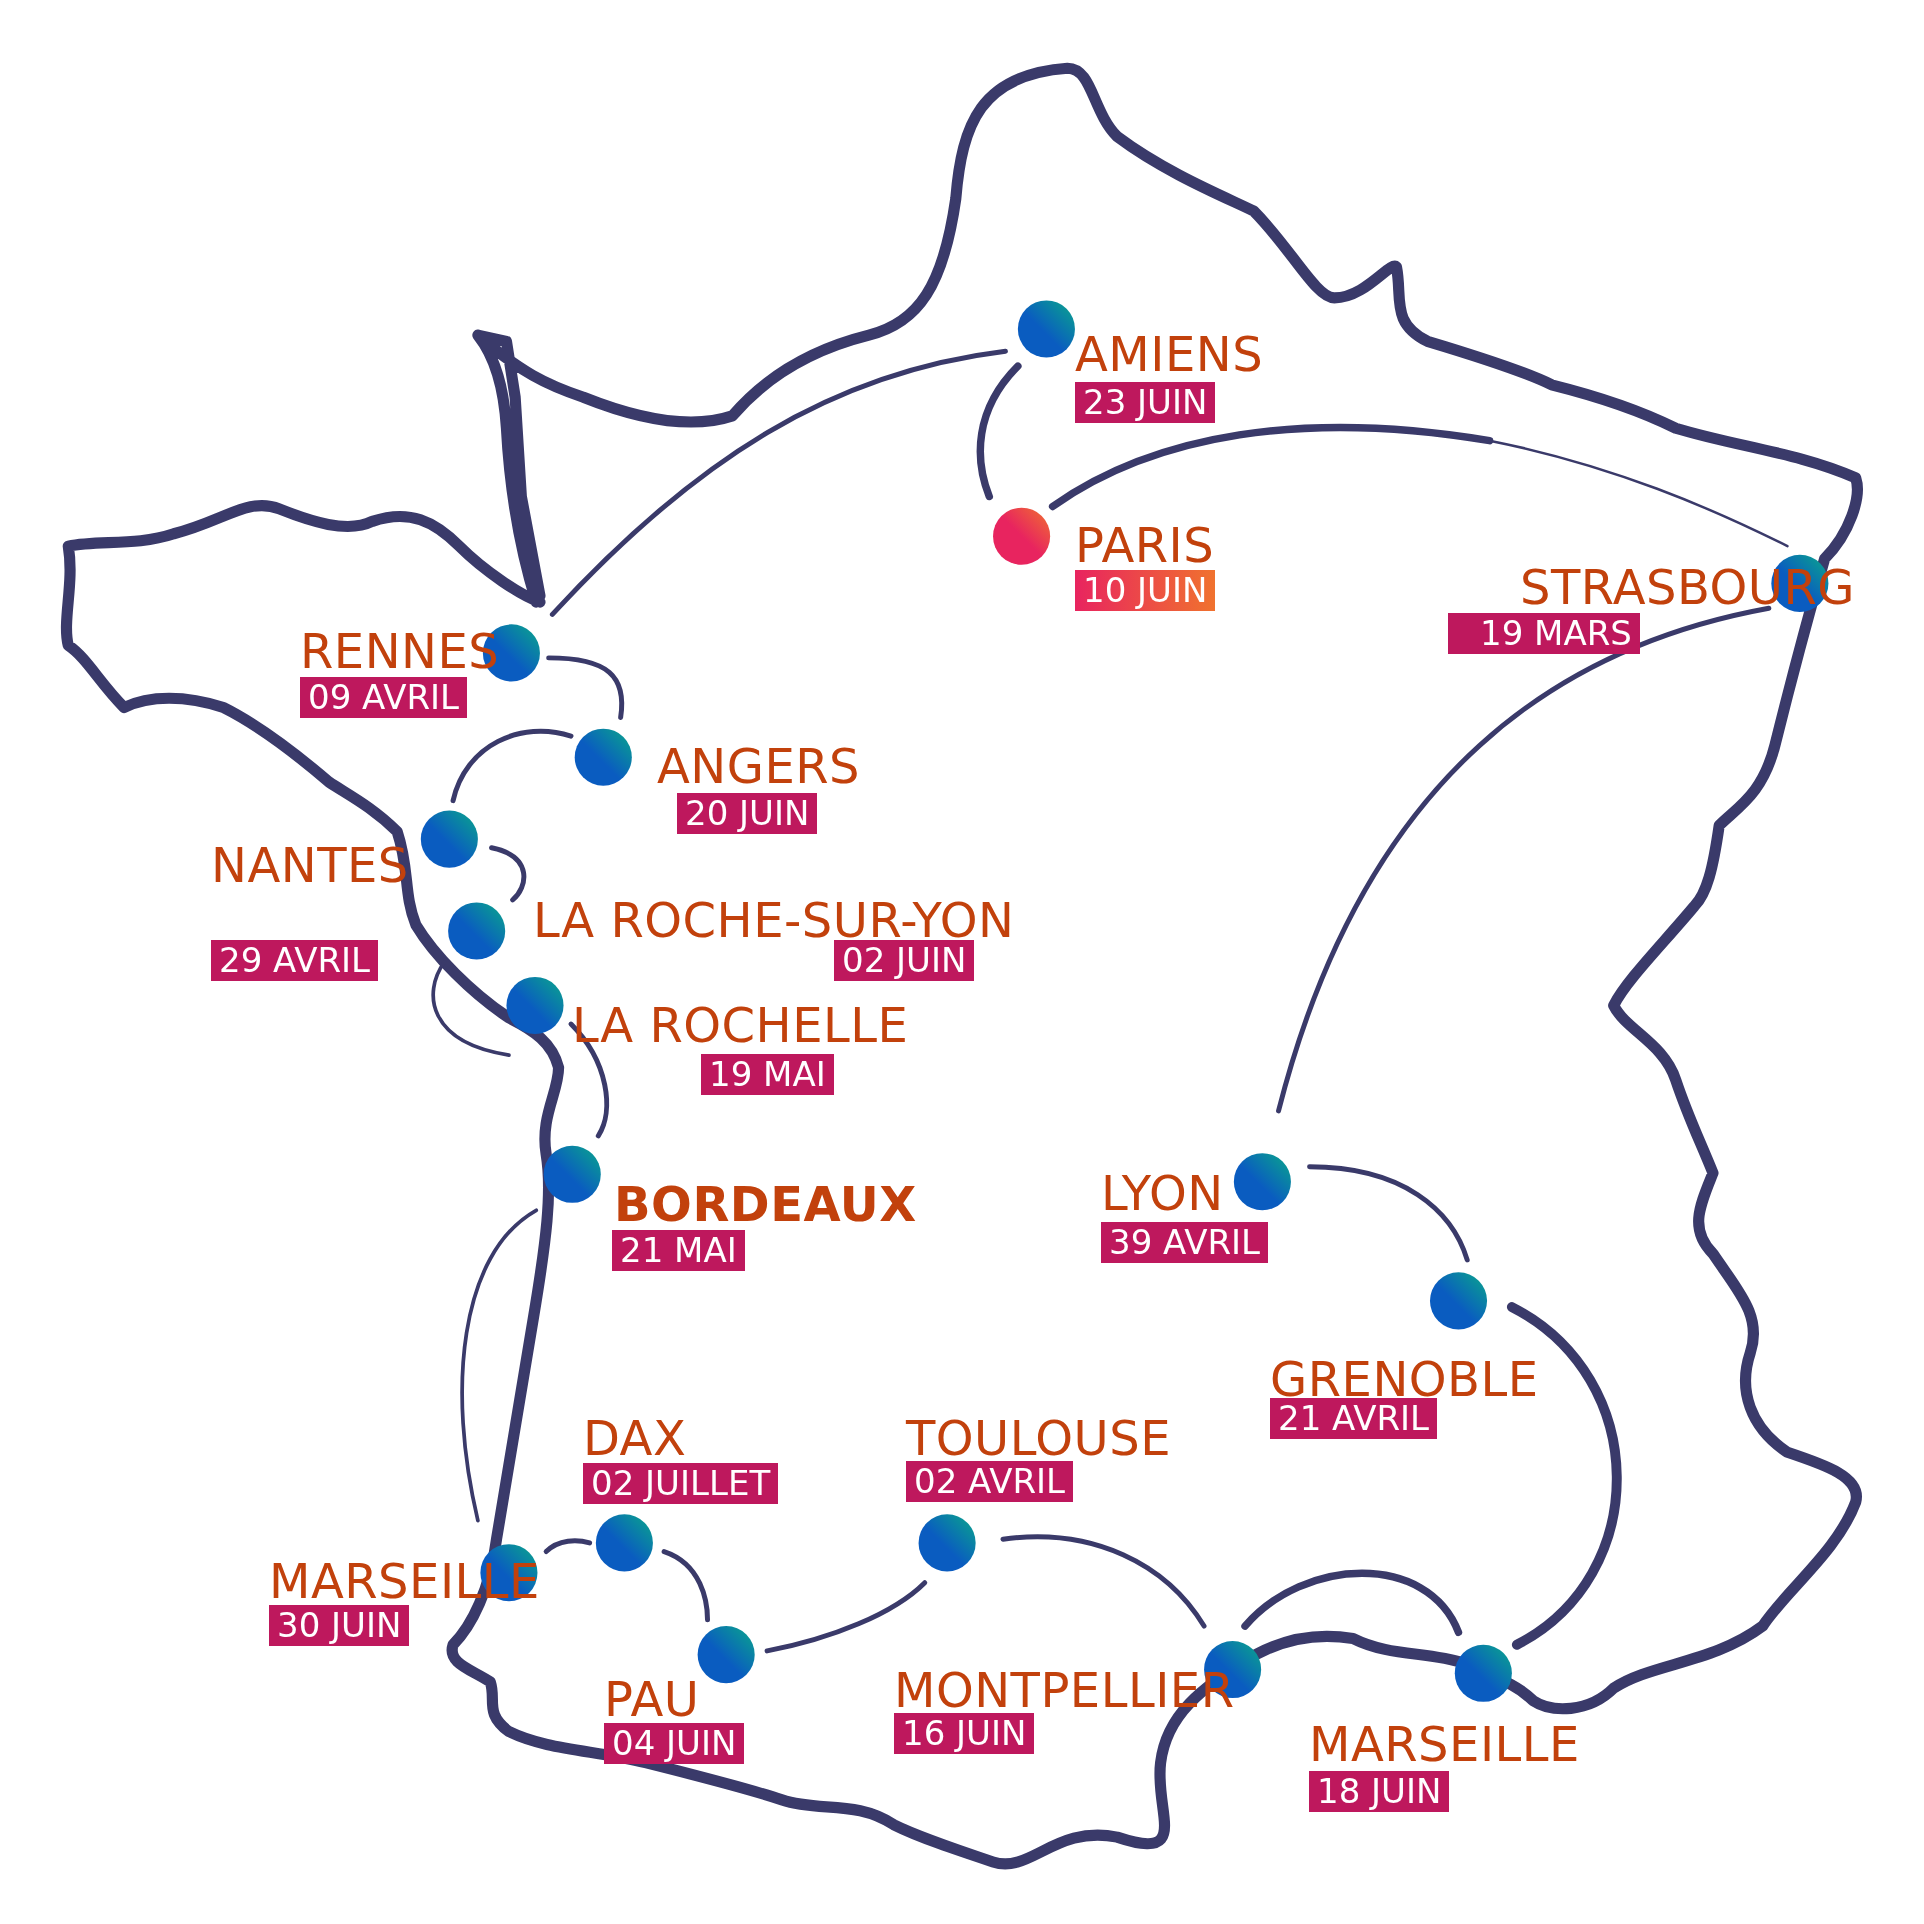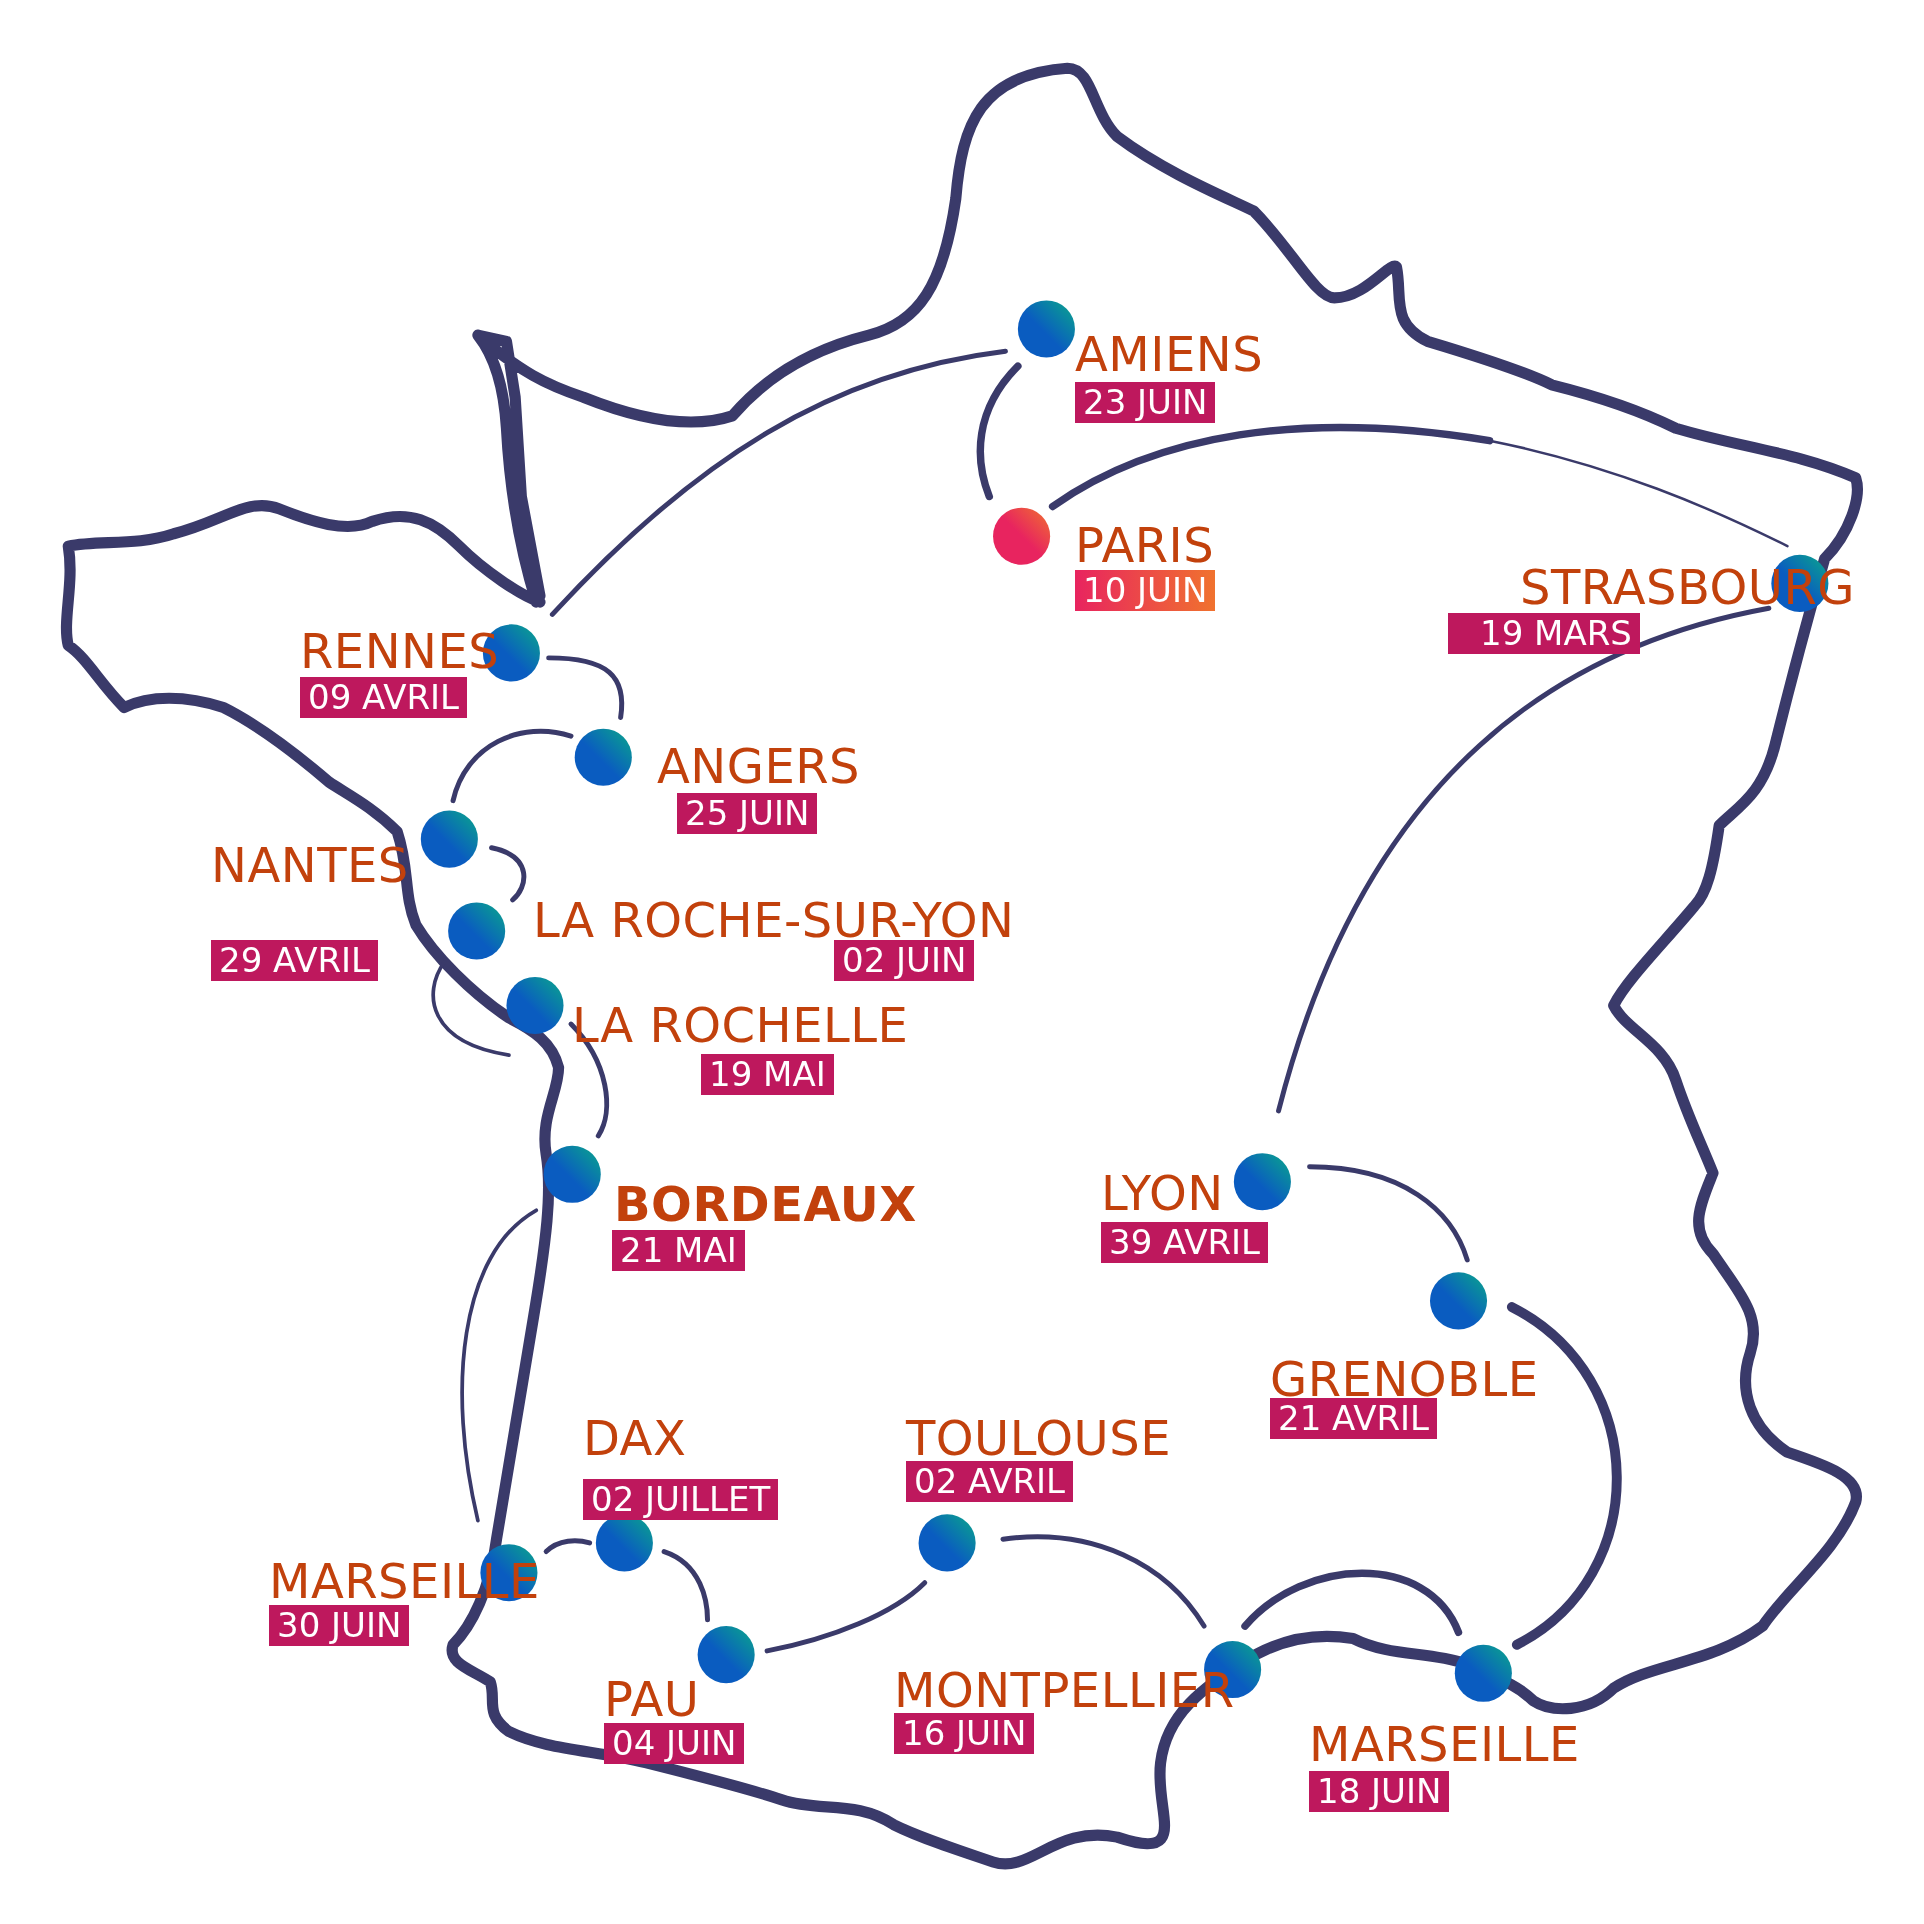--- a/index.html
+++ b/index.html
@@ -84,21 +84,21 @@
 <div class="city">
   <span class="city-name" style="left:1520px;top:563px;">STRASBOURG</span>
   <span class="city-date" style="left:1448px;top:613px;padding-left:32px;">19 MARS</span>
 </div>
 <div class="city">
   <span class="city-name" style="left:300px;top:627px;">RENNES</span>
   <span class="city-date" style="left:300px;top:677px;">09 AVRIL</span>
 </div>
 <div class="city">
   <span class="city-name" style="left:657px;top:742px;">ANGERS</span>
-  <span class="city-date" style="left:677px;top:793px;">25 JUIN</span>
+  <span class="city-date" style="left:677px;top:793px;">20 JUIN</span>
 </div>
 <div class="city">
   <span class="city-name" style="left:211px;top:841px;">NANTES</span>
   <span class="city-date" style="left:211px;top:940px;">29 AVRIL</span>
 </div>
 <div class="city">
   <span class="city-name" style="left:533px;top:896px;">LA ROCHE-SUR-YON</span>
   <span class="city-date" style="left:834px;top:940px;">02 JUIN</span>
 </div>
 <div class="city">
@@ -112,21 +112,21 @@
 <div class="city">
   <span class="city-name" style="left:1101px;top:1169px;">LYON</span>
   <span class="city-date" style="left:1101px;top:1222px;">39 AVRIL</span>
 </div>
 <div class="city">
   <span class="city-name" style="left:1270px;top:1355px;">GRENOBLE</span>
   <span class="city-date" style="left:1270px;top:1398px;">21 AVRIL</span>
 </div>
 <div class="city">
   <span class="city-name" style="left:583px;top:1414px;">DAX</span>
-  <span class="city-date" style="left:583px;top:1463px;margin-top:16px;">02 JUILLET</span>
+  <span class="city-date" style="left:583px;top:1463px;">02 JUILLET</span>
 </div>
 <div class="city">
   <span class="city-name" style="left:906px;top:1414px;">TOULOUSE</span>
   <span class="city-date" style="left:906px;top:1461px;">02 AVRIL</span>
 </div>
 <div class="city">
   <span class="city-name" style="left:269px;top:1557px;">MARSEILLE</span>
   <span class="city-date" style="left:269px;top:1605px;">30 JUIN</span>
 </div>
 <div class="city">

